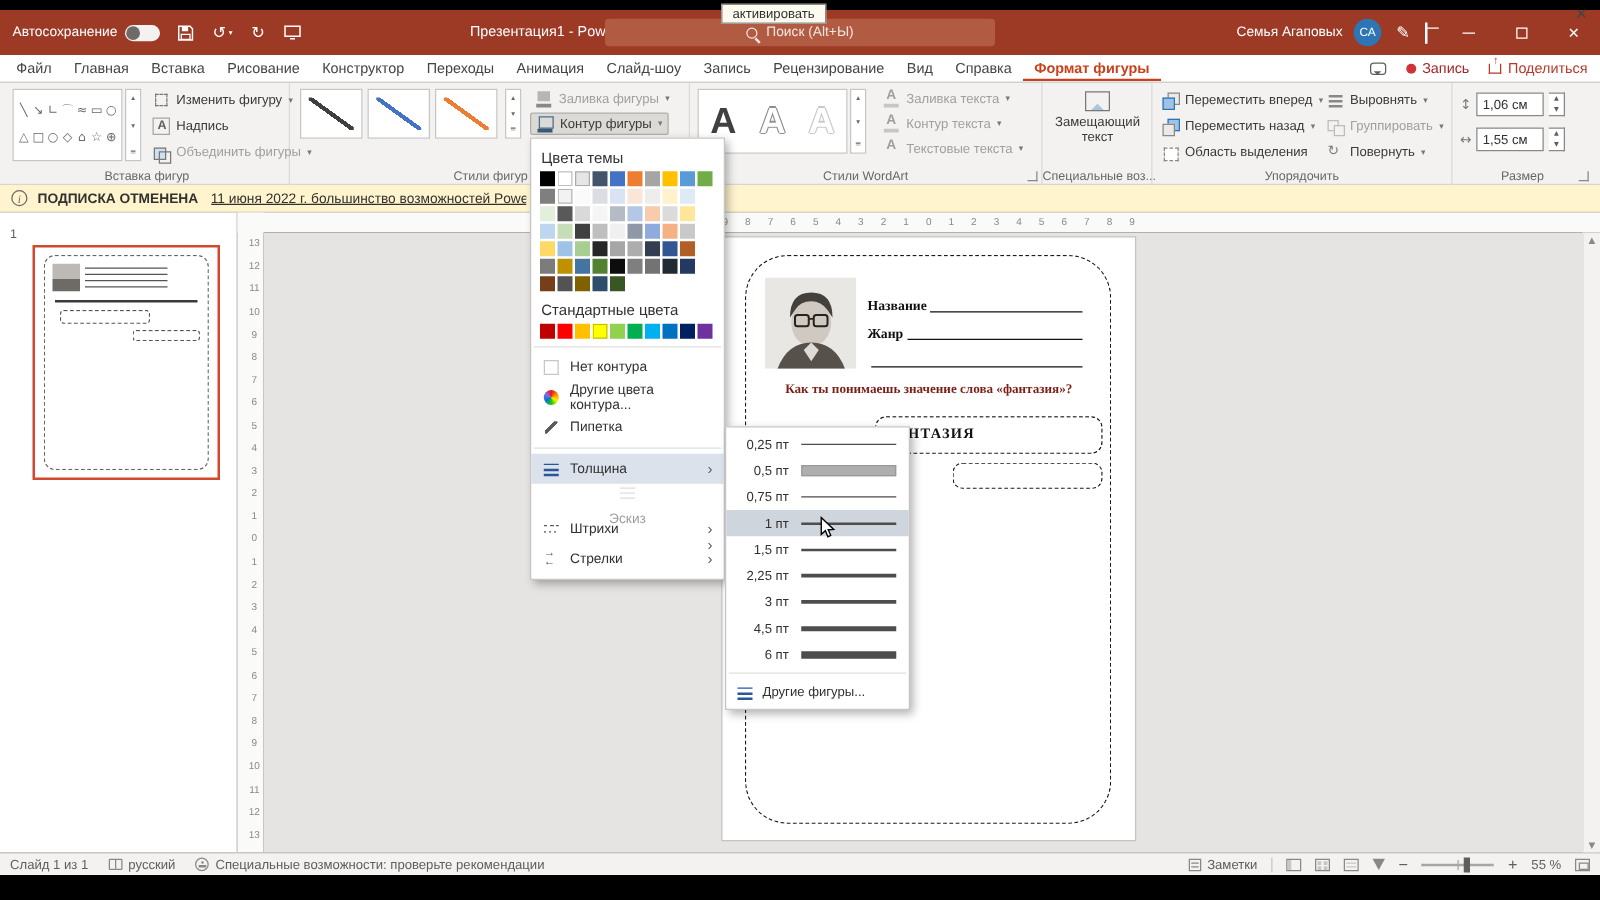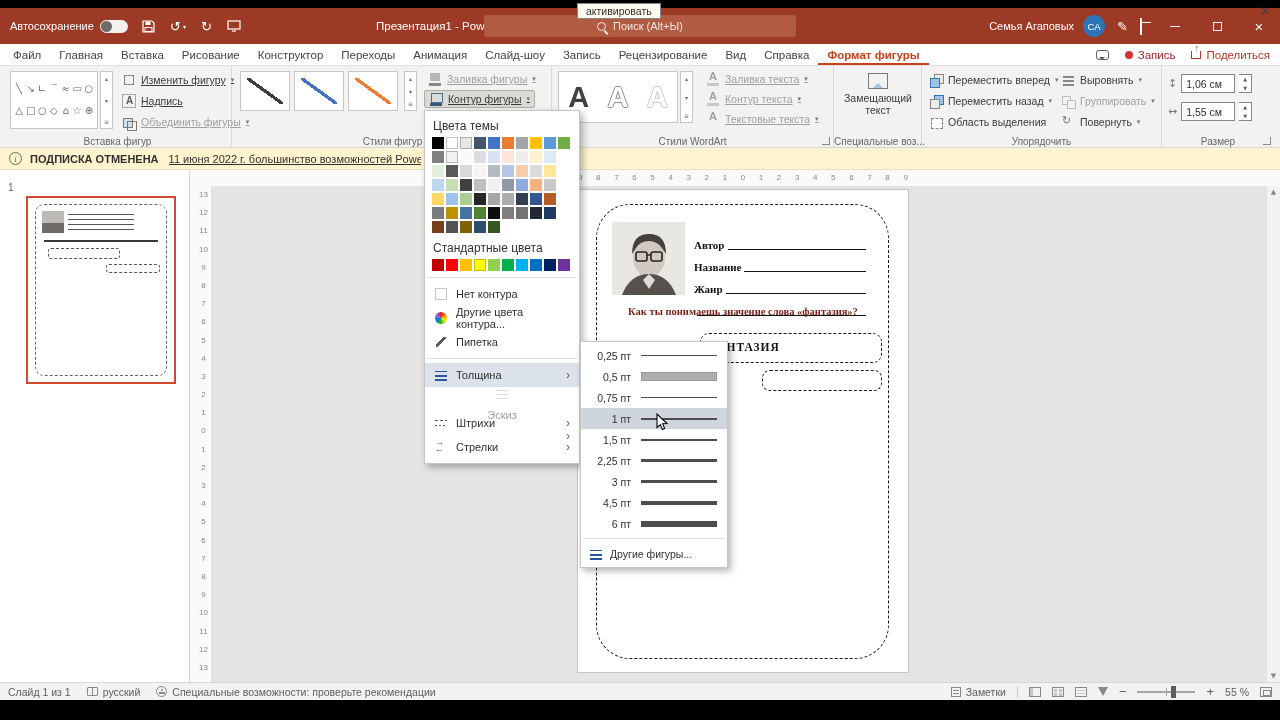--- a/index.html
+++ b/index.html
@@ -52,21 +52,21 @@
   .rec-dot { width:8px; height:8px; border-radius:50%; background:#d13438; }
   .share-btn { display:flex; align-items:center; gap:5px; color:#b5382a; }
   .share-ic { width:10px; height:8px; border:1.5px solid #b5382a; border-top:none; position:relative; }
   .share-ic::before { content:"↑"; position:absolute; left:2px; top:-8px; font-size:9px; color:#b5382a; }
 
   
   .ribbon { position:absolute; left:0; top:66px; width:100%; height:82px; background:#f3f2f1; border-bottom:1px solid #d8d6d4; }
   .grp { position:absolute; top:0; height:82px; border-right:1px solid #dcdad8; }
   .grp-label { position:absolute; bottom:1px; left:0; right:0; text-align:center; font-size:10px; color:#696764; white-space:nowrap; }
   .launcher { position:absolute; right:3px; bottom:3px; width:8px; height:8px; border-right:1.5px solid #8a8886; border-bottom:1.5px solid #8a8886; }
-  .rbtn { display:flex; align-items:center; gap:5px; font-size:10.5px; color:#3b3a39; height:18px; padding:0 4px; white-space:nowrap;text-decoration:underline; }
+  .rbtn { display:flex; align-items:center; gap:5px; font-size:10.5px; color:#3b3a39; height:18px; padding:0 4px; white-space:nowrap; }
   .rbtn.dis { color:#a19f9d; }
   .rbtn.pressed { background:#dcdad7; border:1px solid #b0ada9; border-radius:2px; }
   .crt { font-size:7px; color:#797775; }
   .ric { width:14px; height:14px; flex:none; position:relative; }
   .ric-editshape::before { content:""; position:absolute; inset:2px; border:1px dashed #7a7875; }
   .ric-textbox::before { content:"A"; position:absolute; left:3px; top:0; font-size:10px; font-weight:700; color:#605e5c; }
   .ric-textbox { border:1px solid #a8a6a4; }
   .ric-merge::before { content:""; position:absolute; left:1px; top:3px; width:8px; height:8px; border:1px solid #7a7875; background:#cfe0f1; }
   .ric-merge::after { content:""; position:absolute; left:5px; top:6px; width:8px; height:8px; border:1px solid #7a7875; }
   .ric-fill::before { content:""; position:absolute; left:2px; top:1px; width:10px; height:8px; background:#b8b6b4; }
@@ -565,24 +565,20 @@
       <ellipse cx="37" cy="36" rx="16" ry="19" fill="#cfc9c1"></ellipse>
       <path d="M20 32 Q20 12 37 12 Q54 12 54 32 L50 26 Q45 19 37 19 Q28 19 24 26 Z" fill="#44403b"></path>
       <rect x="24" y="30" width="11" height="9" rx="2" fill="none" stroke="#26221f" stroke-width="1.6"></rect>
       <rect x="39" y="30" width="11" height="9" rx="2" fill="none" stroke="#26221f" stroke-width="1.6"></rect>
       <path d="M35 33 h4" stroke="#26221f" stroke-width="1.4" fill="none"></path>
       <path d="M10 73 Q18 52 37 52 Q56 52 64 73 Z" fill="#56514b"></path>
       <path d="M31 58 L37 52 L43 58 L37 67 Z" fill="#dedcd8"></path>
     </svg>
   </div>
   <div id="slide-fields">
-      <div class="sfield">
-        <span class="sfield-label">Автор</span>
-        <span class="sfield-line"></span>
-      </div>
       <div class="sfield">
         <span class="sfield-label">Название</span>
         <span class="sfield-line"></span>
       </div>
       <div class="sfield">
         <span class="sfield-label">Жанр</span>
         <span class="sfield-line"></span>
       </div>
       <div class="sfield">
         <span class="sfield-line"></span>

